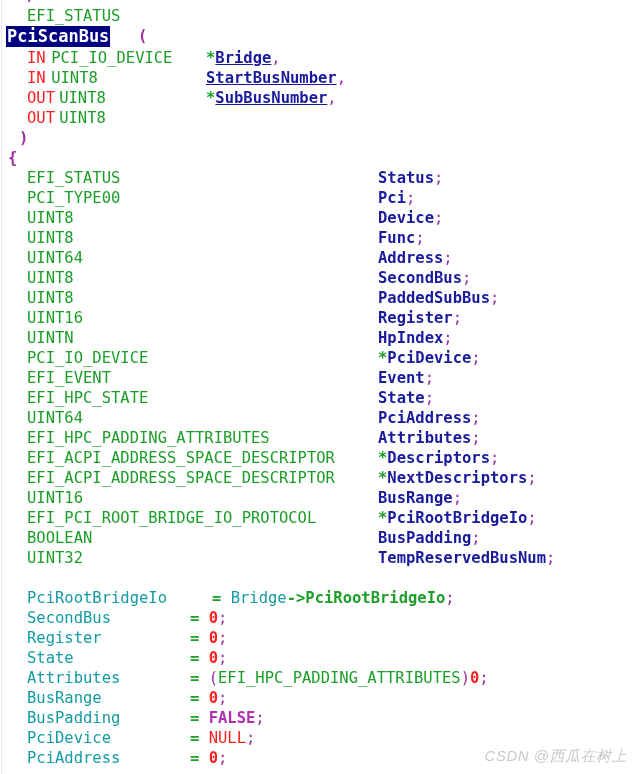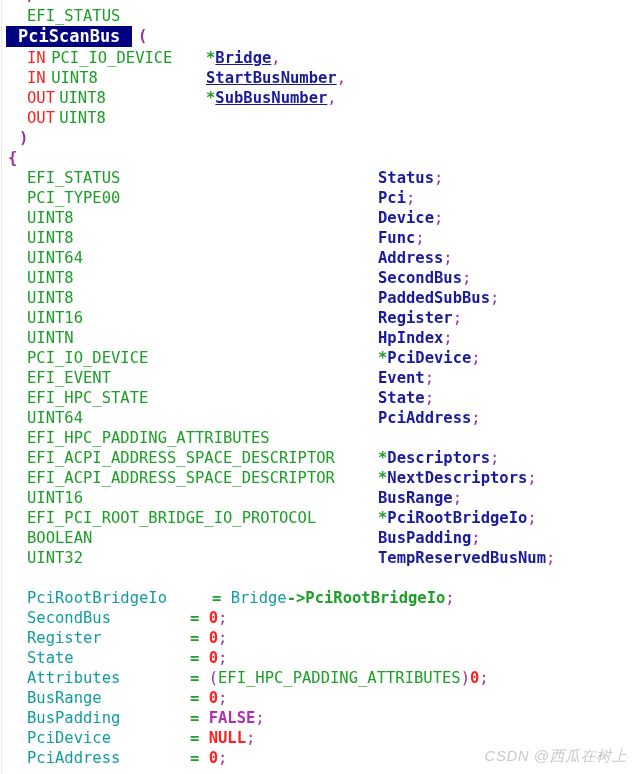--- a/index.html
+++ b/index.html
@@ -79,31 +79,31 @@
   .t-type      { color: #1d9e28; font-weight: normal; }
   .t-kw        { color: #ff2020; font-weight: normal; }
   .t-var       { color: #1a1a9c; font-weight: bold; }
   .t-param     { color: #1a1a9c; font-weight: bold; text-decoration: underline; }
   .t-star      { color: #1d9e28; font-weight: bold; }
   .t-punct     { color: #9b2fa0; font-weight: normal; }
   .t-brace     { color: #9b2fa0; font-weight: bold; }
   .t-ident     { color: #139ba3; font-weight: normal; }
   .t-op        { color: #1d9e28; font-weight: bold; }
   .t-num       { color: #ff2020; font-weight: bold; }
-  .t-null      { color: #ff2020; font-weight: bold; }
+  .t-null      { color: #ff2020; font-weight: normal; }
   .t-bool      { color: #b02fb0; font-weight: bold; }
   .t-member    { color: #1d9e28; font-weight: bold; }
   .t-cast      { color: #1d9e28; font-weight: normal; }
 
   
   .sel {
     background: #000080;
     color: #ffffff;
     font-weight: bold;
-    padding: 0 12px;
+    padding: 0 1px;
   }
   .line-fn { height: 22px; line-height: 21px; }
   .c-fn { left: 6px; font-size: 17px; }
   .c-fnparen { left: 138px; }
 
   #watermark {
     position: absolute;
     right: 8px;
     bottom: 8px;
     font-family: "Liberation Sans", "DejaVu Sans", sans-serif;
@@ -156,21 +156,21 @@
         <div class="line"><span class="col c-type t-type">UINT8</span><span class="col c-name"><span class="t-var">Func</span><span class="t-punct">;</span></span></div>
         <div class="line"><span class="col c-type t-type">UINT64</span><span class="col c-name"><span class="t-var">Address</span><span class="t-punct">;</span></span></div>
         <div class="line"><span class="col c-type t-type">UINT8</span><span class="col c-name"><span class="t-var">SecondBus</span><span class="t-punct">;</span></span></div>
         <div class="line"><span class="col c-type t-type">UINT8</span><span class="col c-name"><span class="t-var">PaddedSubBus</span><span class="t-punct">;</span></span></div>
         <div class="line"><span class="col c-type t-type">UINT16</span><span class="col c-name"><span class="t-var">Register</span><span class="t-punct">;</span></span></div>
         <div class="line"><span class="col c-type t-type">UINTN</span><span class="col c-name"><span class="t-var">HpIndex</span><span class="t-punct">;</span></span></div>
         <div class="line"><span class="col c-type t-type">PCI_IO_DEVICE</span><span class="col c-name"><span class="t-star">*</span><span class="t-var">PciDevice</span><span class="t-punct">;</span></span></div>
         <div class="line"><span class="col c-type t-type">EFI_EVENT</span><span class="col c-name"><span class="t-var">Event</span><span class="t-punct">;</span></span></div>
         <div class="line"><span class="col c-type t-type">EFI_HPC_STATE</span><span class="col c-name"><span class="t-var">State</span><span class="t-punct">;</span></span></div>
         <div class="line"><span class="col c-type t-type">UINT64</span><span class="col c-name"><span class="t-var">PciAddress</span><span class="t-punct">;</span></span></div>
-        <div class="line"><span class="col c-type t-type">EFI_HPC_PADDING_ATTRIBUTES</span></div>
+        <div class="line"><span class="col c-type t-type">EFI_HPC_PADDING_ATTRIBUTES</span><span class="col c-name"><span class="t-var">Attributes</span><span class="t-punct">;</span></span></div>
         <div class="line"><span class="col c-type t-type">EFI_ACPI_ADDRESS_SPACE_DESCRIPTOR</span><span class="col c-name"><span class="t-star">*</span><span class="t-var">Descriptors</span><span class="t-punct">;</span></span></div>
         <div class="line"><span class="col c-type t-type">EFI_ACPI_ADDRESS_SPACE_DESCRIPTOR</span><span class="col c-name"><span class="t-star">*</span><span class="t-var">NextDescriptors</span><span class="t-punct">;</span></span></div>
         <div class="line"><span class="col c-type t-type">UINT16</span><span class="col c-name"><span class="t-var">BusRange</span><span class="t-punct">;</span></span></div>
         <div class="line"><span class="col c-type t-type">EFI_PCI_ROOT_BRIDGE_IO_PROTOCOL</span><span class="col c-name"><span class="t-star">*</span><span class="t-var">PciRootBridgeIo</span><span class="t-punct">;</span></span></div>
         <div class="line"><span class="col c-type t-type">BOOLEAN</span><span class="col c-name"><span class="t-var">BusPadding</span><span class="t-punct">;</span></span></div>
         <div class="line"><span class="col c-type t-type">UINT32</span><span class="col c-name"><span class="t-var">TempReservedBusNum</span><span class="t-punct">;</span></span></div>
       </div>
 
     <div class="line"></div>
 

